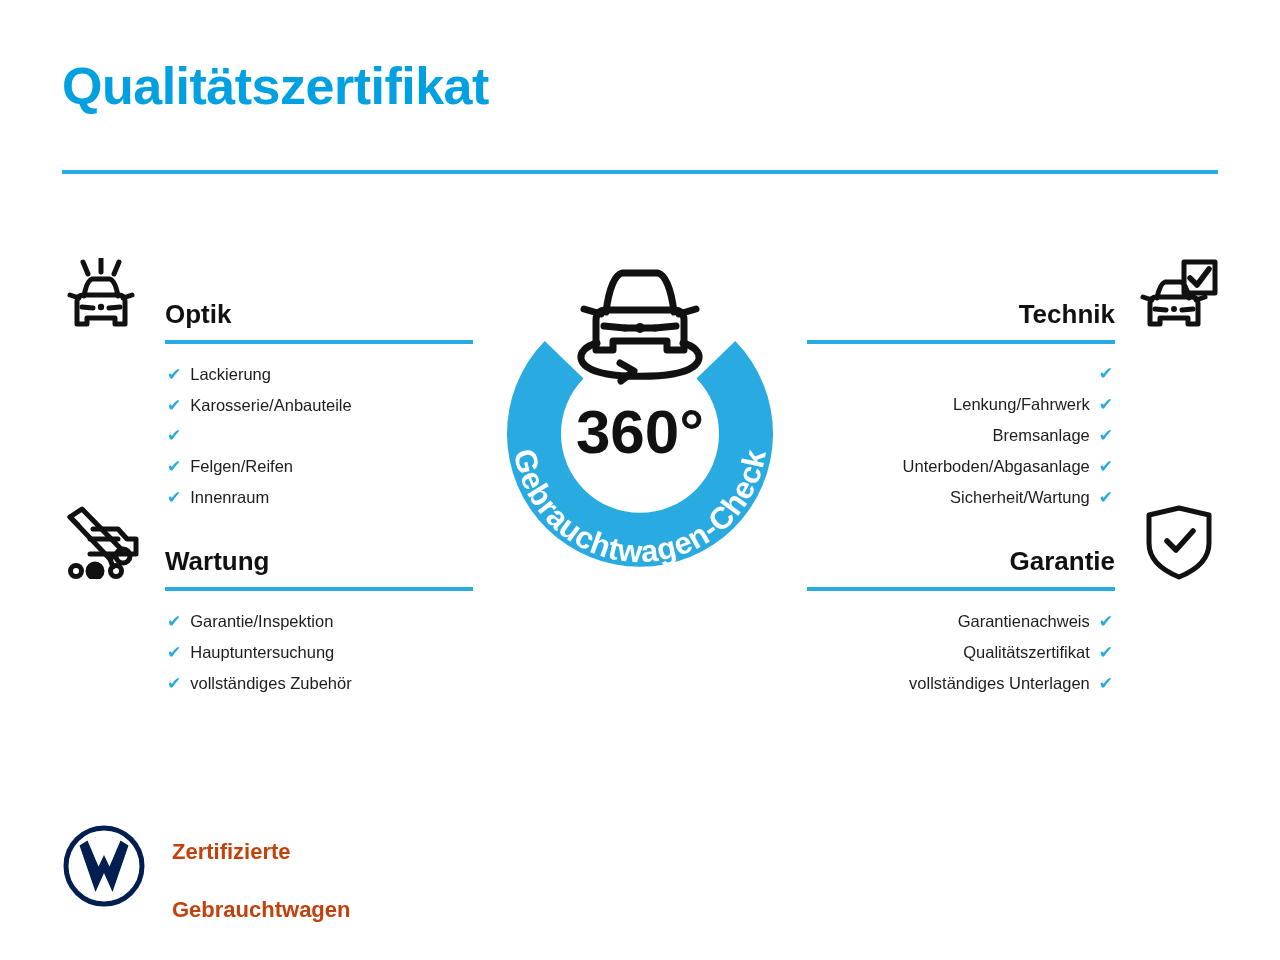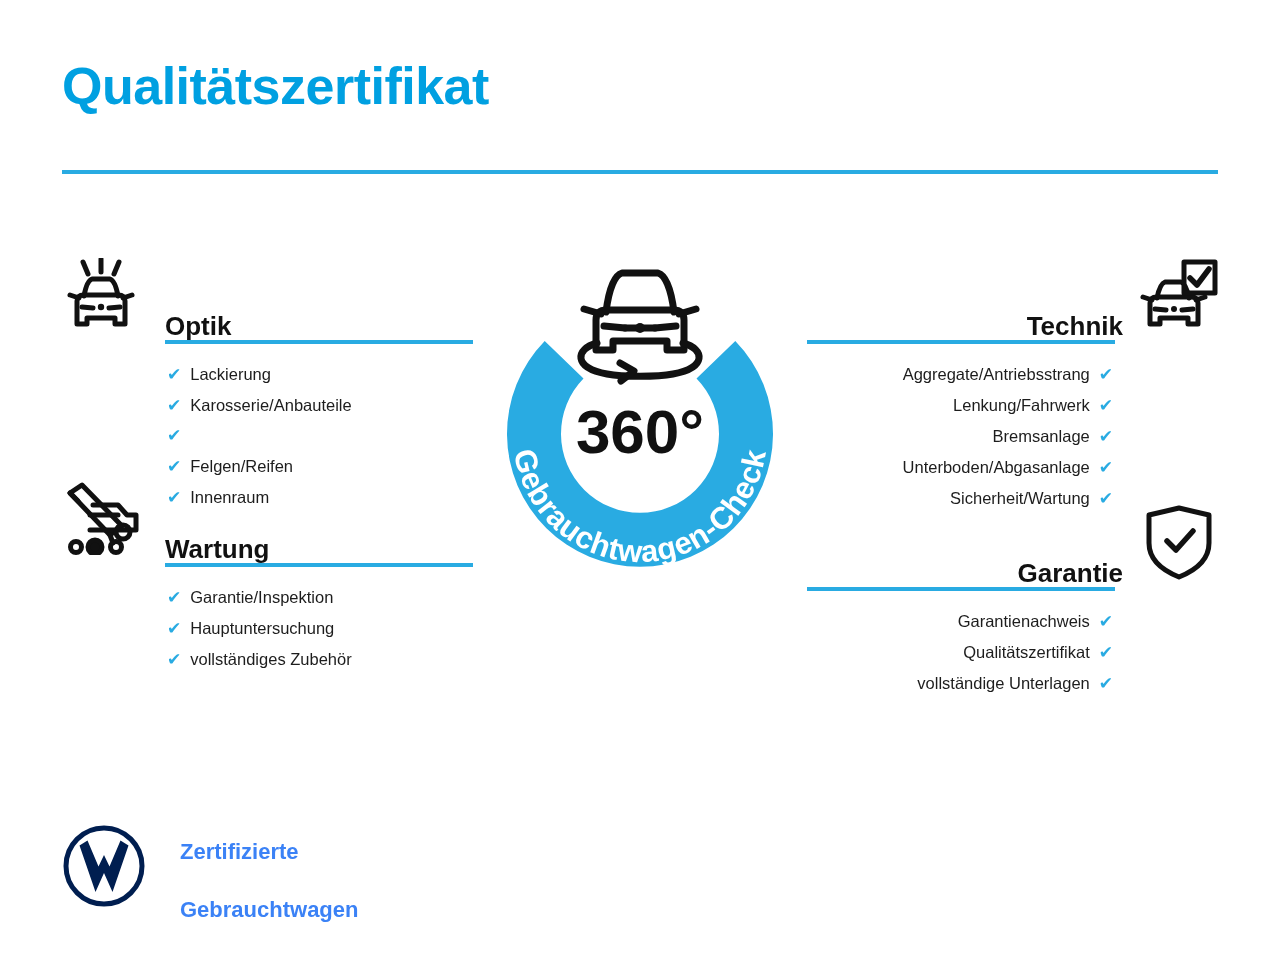--- a/index.html
+++ b/index.html
@@ -40,21 +40,21 @@
   }
 
   
   .quadrant {
     position: absolute;
     width: 470px;
   }
   .quadrant.left  { left: 55px; }
   .quadrant.right { left: 755px; }
   .q-optik   { top: 255px; }
-  .q-wartung { top: 478px; }
+  .q-wartung { top: 502px; }
   .q-technik { top: 255px; }
   .q-garantie{ top: 502px; }
 
   .q-head {
     position: relative;
     height: 78px;
   }
   .q-icon {
     position: absolute;
     top: 0;
@@ -69,24 +69,23 @@
   .q-icon svg { display: block; }
 
   .q-title {
     position: absolute;
     top: 46px;
     font-size: 26px;
     font-weight: bold;
     color: #111111;
     line-height: 1;
     white-space: nowrap;
-    margin-top: 12px;
   }
   .quadrant.left  .q-title { left: 110px; }
-  .quadrant.right .q-title { right: 102px; }
+  .quadrant.right .q-title { right: 110px; }
 
   .q-rule {
     position: absolute;
     top: 85px;
     height: 4px;
     width: 308px;
     background: #29ABE2;
   }
   .quadrant.left  .q-rule { left: 110px; }
   .quadrant.right .q-rule { right: 110px; }
@@ -132,25 +131,25 @@
   
   .footer-logo {
     position: absolute;
     left: 62px;
     top: 808px;
     display: flex;
     align-items: center;
   }
   .vw-mark { width: 84px; height: 84px; flex: 0 0 auto; }
   .vw-text {
-    margin-left: 34px;
+    margin-left: 26px;
     font-size: 22px;
     font-weight: bold;
     line-height: 1.32;
-    color: #3b82f6;
+    color: #c2410c;
     white-space: pre-line;
   }
 </style>
 </head>
 <body>
 
 <div class="page-title">Qualitätszertifikat</div>
 <div class="header-rule"></div>
 
 <div class="quadrant left q-optik">
@@ -219,21 +218,20 @@
 
         <rect x="45" y="4" width="31" height="31" stroke-width="5"></rect>
         <path d="M51 20 L58 27 L70 11" stroke-width="5.5"></path>
       </svg>
     </span>
     <span class="q-title">Technik</span>
     <span class="q-rule"></span>
   </div>
   <ul class="q-list">
     <li>
-      <span>Aggregate/Antriebsstrang</span>
       <span class="tick">✔</span>
     </li>
     <li>
       <span>Lenkung/Fahrwerk</span>
       <span class="tick">✔</span>
     </li>
     <li>
       <span>Bremsanlage</span>
       <span class="tick">✔</span>
     </li>
@@ -299,21 +297,21 @@
   <ul class="q-list">
     <li>
       <span>Garantienachweis</span>
       <span class="tick">✔</span>
     </li>
     <li>
       <span>Qualitätszertifikat</span>
       <span class="tick">✔</span>
     </li>
     <li>
-      <span>vollständige Unterlagen</span>
+      <span>vollständiges Unterlagen</span>
       <span class="tick">✔</span>
     </li>
   </ul>
 </div>
 
 <div class="badge">
   <svg width="370" height="370" viewBox="0 0 370 370">
     <defs>
       <path id="arcTextPath" d="M 58 185 A 127 127 0 1 0 312 185" fill="none"></path>
     </defs>

